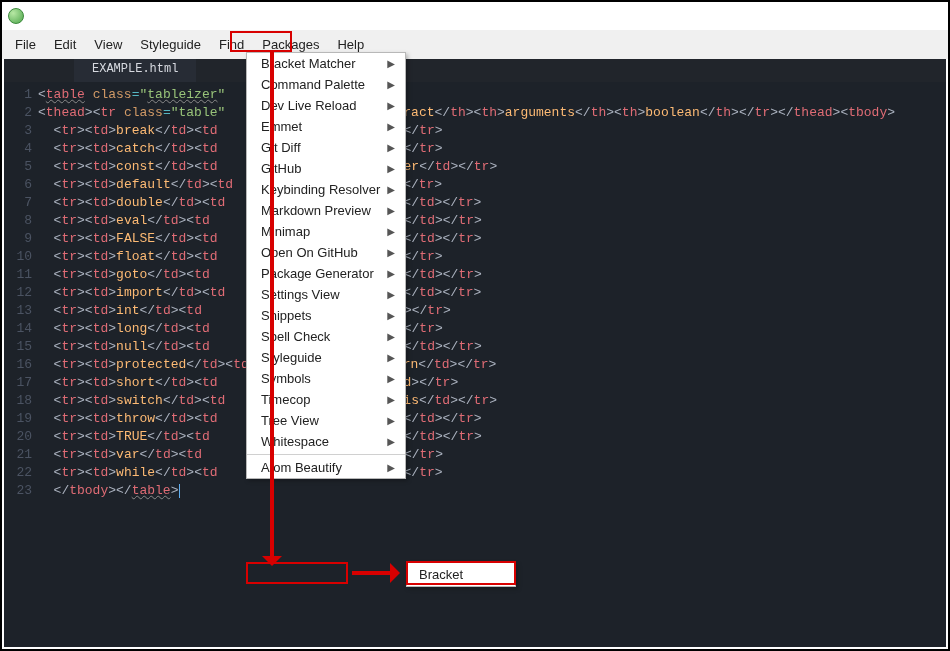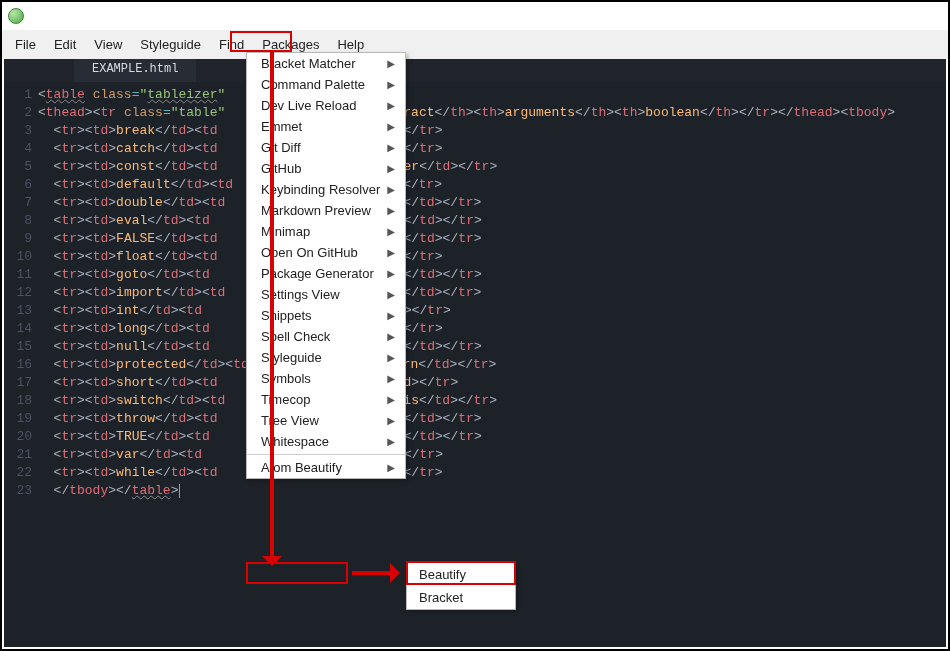--- a/index.html
+++ b/index.html
@@ -278,21 +278,20 @@
       <span class="arrow-sub">▶</span>
     </div>
     <div class="sep"></div>
     <div class="d-item">
       <span>Atom Beautify</span>
       <span class="arrow-sub">▶</span>
     </div>
   </div>
 
 <div class="submenu" id="submenu">
-    <div class="d-item">Beautify</div>
     <div class="d-item">Bracket</div>
   </div>
 
 <div class="red-box" style="top:29px; left:228px; width:62px; height:21px;"></div>
 <div class="red-arrow-v" style="top:50px; left:268px; height:510px;"></div>
 <div class="red-box" style="top:560px; left:244px; width:102px; height:22px;"></div>
 <div class="red-arrow-h" style="top:569px; left:350px; width:44px;"></div>
 <div class="red-box" style="top:559px; left:404px; width:110px; height:24px;"></div>
 
 </body></html>

